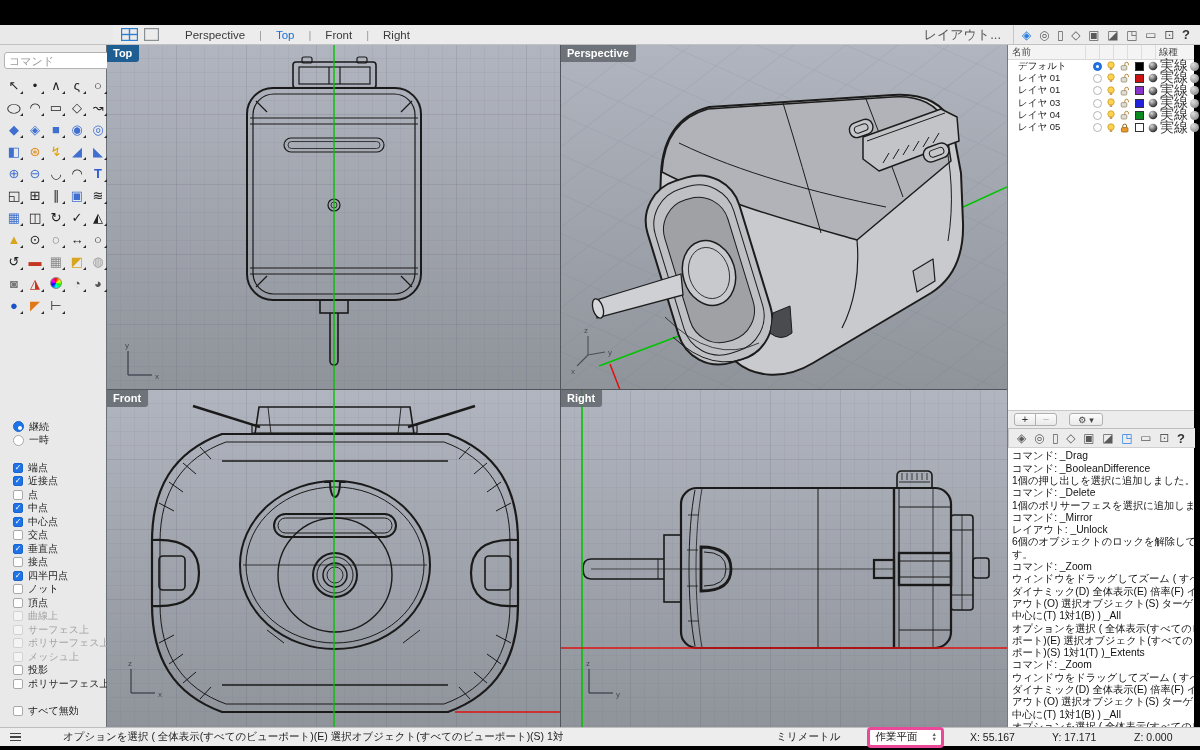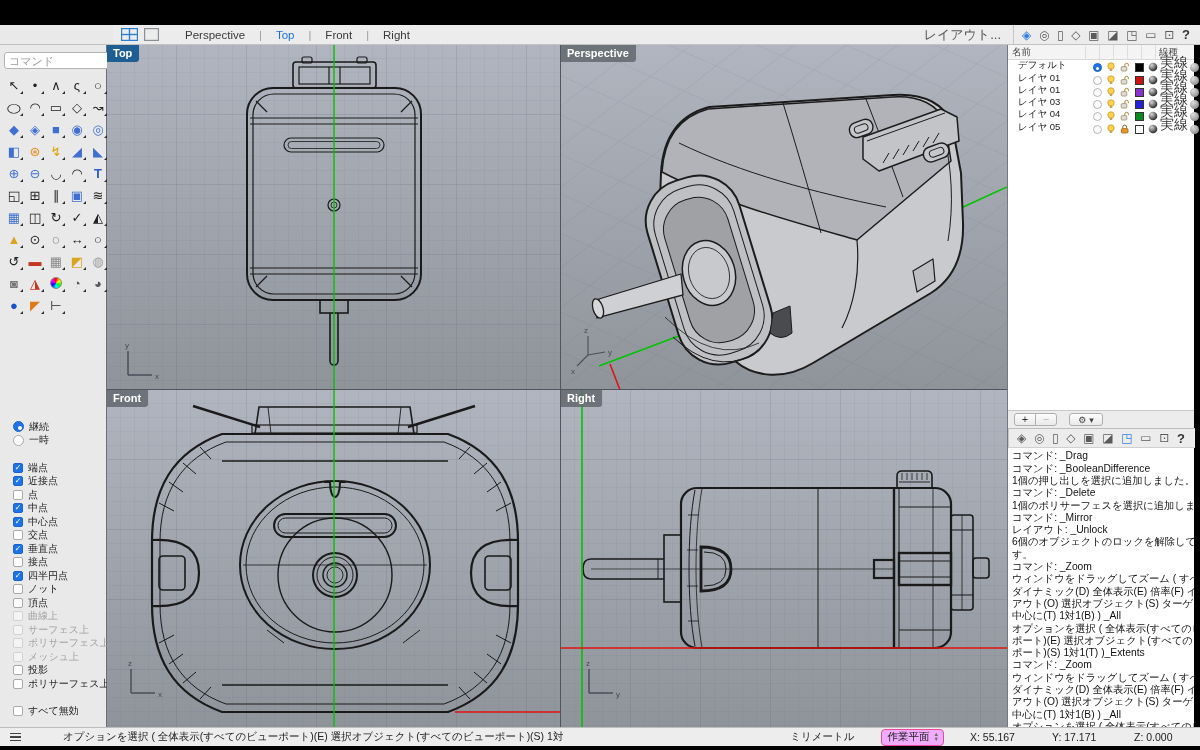--- a/index.html
+++ b/index.html
@@ -69,21 +69,21 @@
   .viewport svg{position:absolute;left:0;top:0;}
 
   
   .right-panel{width:187px;border-left:1px solid #74797f;background:#fff;display:flex;flex-direction:column;}
   .lr-colhead{display:flex;align-items:center;height:15px;background:#f4f4f4;border-bottom:1px solid #d8d8d8;
               font-size:9.5px;color:#444;padding:0 4px;}
   .lr-colhead .ch-name{flex:1;border-right:1px solid #ddd;}
   .lr-colhead .ch-sp{width:14px;border-right:1px solid #ddd;height:100%;}
   .lr-colhead .ch-lt{width:34px;padding-left:3px;}
   #layerRows{background:#fff;}
-  .lrow{display:flex;align-items:flex-end;height:12.3px;font-size:9.5px;color:#222;padding:0 0 0 10px;cursor:pointer;}
+  .lrow{display:flex;align-items:center;height:12.3px;font-size:9.5px;color:#222;padding:0 0 0 10px;cursor:pointer;}
   .lrow .lname{flex:1;white-space:nowrap;overflow:hidden;}
   .lcell{width:14px;display:flex;align-items:center;justify-content:center;flex:0 0 auto;}
   .lr-radio{width:9px;height:9px;border-radius:50%;border:1px solid #b5b5b5;background:#fff;position:relative;}
   .lr-radio.cur{background:#1e73e8;border-color:#1a65cc;}
   .lr-radio.cur::after{content:"";position:absolute;left:2.5px;top:2.5px;width:3px;height:3px;border-radius:50%;background:#fff;}
   .swatch{width:9px;height:9px;border:1px solid #333;}
   .ltype{width:30px;font-size:14px;color:#333;}
   .edgeicon{width:9px;height:9px;border-radius:50%;background:radial-gradient(circle at 35% 30%,#ddd,#777);margin-right:-5px;}
   .lr-filler{flex:1;background:#fff;}
   .pm-row{height:18px;display:flex;align-items:center;gap:2px;padding:0 6px;background:#ececec;border-top:1px solid #c8c8c8;}
@@ -97,22 +97,22 @@
   #consoleLines{flex:1;background:#fff;padding:2px 3px 0 4px;font-size:10.3px;line-height:12.3px;color:#111;overflow:hidden;}
   .cline{white-space:nowrap;}
 
   
   .statusbar{height:19px;background:#ededed;border-top:1px solid #bdbdbd;display:flex;align-items:center;
              font-size:10.5px;color:#222;padding:0 10px;gap:0;}
   .burger{display:inline-flex;flex-direction:column;gap:2px;margin-right:6px;cursor:pointer;}
   .burger i{display:block;width:11px;height:1.5px;background:#444;}
   .sb-prompt{white-space:nowrap;overflow:hidden;margin-left:36px;}
   .sb-right{margin-left:auto;display:flex;align-items:center;gap:26px;}
-  .cplane{border:1px solid #ec4899;border-radius:4px;background:#f0abfc;padding:0 4px 1px 6px;
-          display:flex;align-items:center;gap:4px;cursor:pointer;}
+  .cplane{border:3px solid #ec4899;border-radius:4px;background:#ffffff;padding:0 4px 1px 6px;
+          display:flex;align-items:center;gap:14px;cursor:pointer;}
   .updn{display:inline-flex;flex-direction:column;font-size:5.5px;line-height:4.5px;color:#666;}
   .coord{min-width:56px;}
 </style>
 </head>
 <body>
 
 <div class="root">
   <div class="top-black"></div>
 
   <div class="header">

